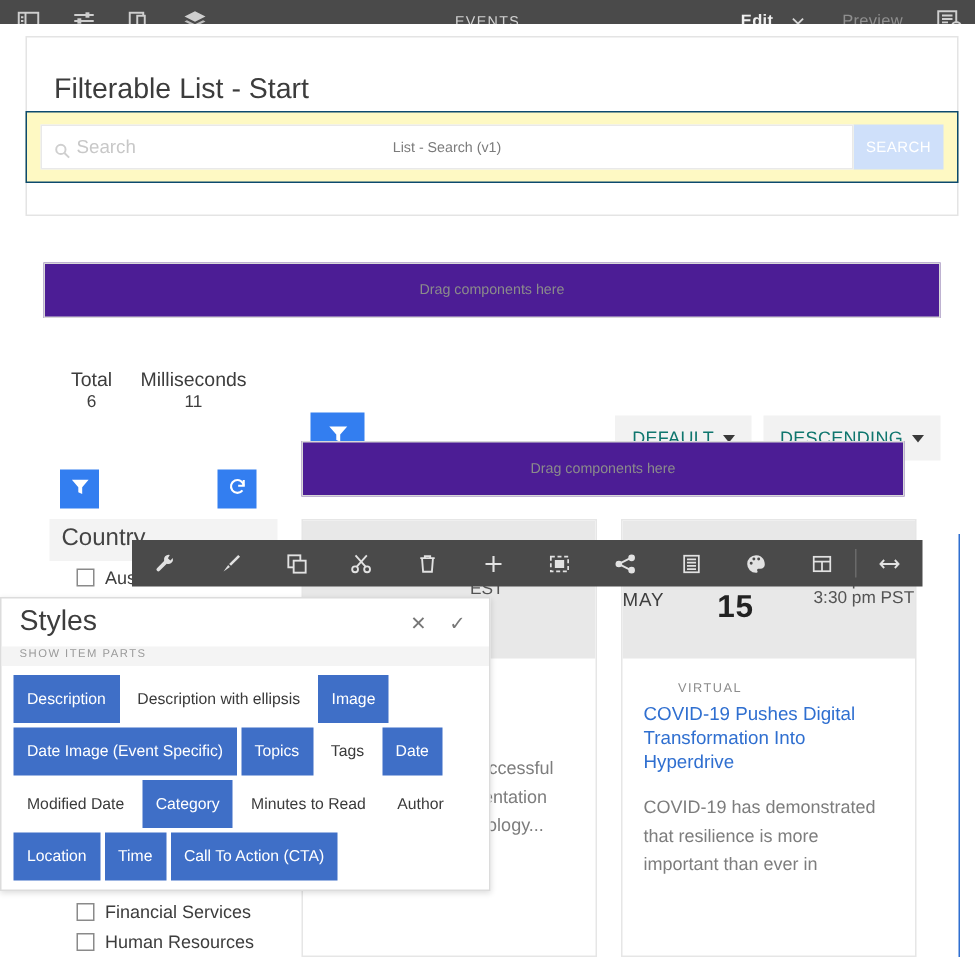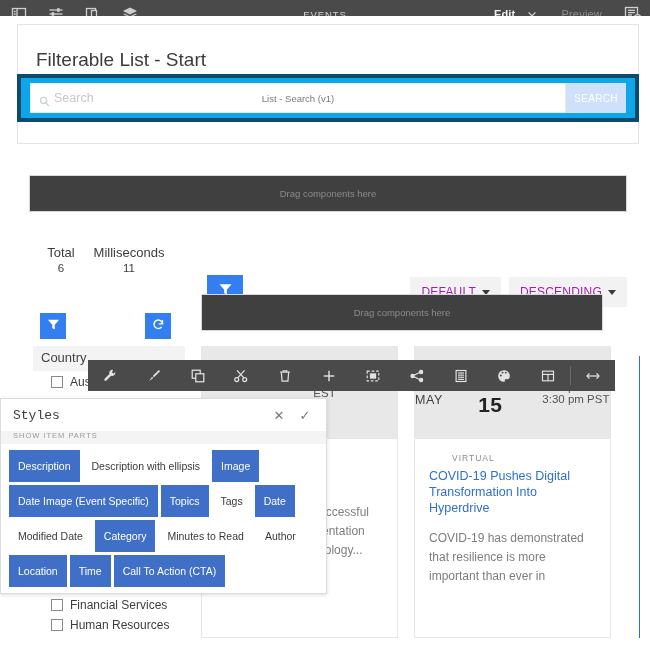--- a/index.html
+++ b/index.html
@@ -42,21 +42,21 @@
   
   .page-panel {
     position:absolute; left:17px; top:8px; width:622px; height:120px;
     background:#fff; border:1px solid #e4e4e4;
   }
   .page-title { font-size:19px; color:#3c3c3c; padding:24px 0 0 18px; font-weight:400; }
 
   
   .search-strip {
     position:absolute; left:17px; top:58px; width:622px; height:48px;
-    background:#0ea5e9; border:4px solid #0c4a6e;
+    background:#fef9c3; border:1px solid #0c4a6e;
     display:flex; align-items:center;
   }
   .search-box {
     position:relative;
     margin-left:9px; height:30px; flex:1;
     border:1px solid #e9e9e9; background:#fff;
     display:flex; align-items:center;
   }
   .search-icon { width:11px; height:11px; margin-left:8px; color:#cfcfcf; flex:none; }
   .search-placeholder { font-size:12.5px; color:#c8c8c8; margin-left:4px; }
@@ -67,21 +67,21 @@
   .search-btn {
     width:60px; height:30px; margin-right:9px;
     background:#cfe0fa; color:#ffffff;
     font-size:10px; letter-spacing:0.3px;
     display:flex; align-items:center; justify-content:center;
     border:none;
   }
 
   
   .dropzone {
-    border:1px solid #d8d8d8; background:#404040;
+    border:1px solid #d8d8d8; background:#4c1d95;
     display:flex; align-items:center; justify-content:center;
     font-size:9.5px; color:#8b8b8b;
   }
   .dropzone-top { position:absolute; left:29px; top:159px; width:598px; height:37px; }
   .dropzone-mid { position:absolute; left:201px; top:278px; width:402px; height:37px; }
 
   
   .stats { position:absolute; left:33px; top:230px; width:150px; }
   .stats-row { display:flex; }
   .stat-col { width:56px; text-align:center; }
@@ -95,32 +95,32 @@
     display:flex; align-items:center; justify-content:center;
     color:#fff;
   }
   .filter-sm-left { position:absolute; left:40px; top:297px; width:26px; height:26px; }
   .refresh-sm { position:absolute; left:145px; top:297px; width:26px; height:26px; }
   .filter-big { position:absolute; left:207px; top:259px; width:36px; height:32px; }
 
   .sort-btns { position:absolute; right:23px; top:261px; display:flex; gap:8px; }
   .sort-btn {
     background:#f2f2f2; border:none; height:30px; padding:0 11px;
-    font-size:12px; color:#a21caf; letter-spacing:0.2px;
+    font-size:12px; color:#0f766e; letter-spacing:0.2px;
     display:flex; align-items:center; gap:6px;
   }
   .sort-btn .tri { width:0;height:0;border-left:4px solid transparent;border-right:4px solid transparent;border-top:5px solid #3a3a3a; }
 
   
   .filter-col {
     position:absolute; left:33px; top:330px; width:152px; bottom:0;
     background:#fff;
   }
   .filter-group-head {
-    font-size:13px; color:#444; padding:4px 0 6px 8px;
+    font-size:16px; color:#444; padding:4px 0 6px 8px;
     background:#f3f3f3;
   }
   .filter-opt { display:flex; align-items:flex-start; gap:7px; padding:3px 0 0 18px; }
   .cbox { width:12px; height:12px; border:1px solid #8a8a8a; background:#fff; flex:none; margin-top:2px; }
   .filter-opt-label { font-size:12px; color:#3d3d3d; line-height:17px; }
 
   
   .cards { position:absolute; left:201px; top:330px; right:22px; bottom:0; display:flex; gap:16px; }
   .card {
     width:197px; background:#fff; border:1px solid #e6e6e6;
@@ -155,21 +155,21 @@
   .tool-sep { width:1px; height:19px; background:#6a6a6a; }
 
   
   .styles-panel {
     position:absolute; left:0px; top:382px; width:327px; height:196px;
     background:#fff; border:1px solid #dcdcdc;
     box-shadow:0 1px 4px rgba(0,0,0,0.14);
     overflow:hidden;
   }
   .sp-head { height:32px; display:flex; align-items:center; padding:0 8px 0 12px; }
-  .sp-title { font-size:13px; color:#3d3d3d; flex:1;font-family:Liberation Mono, monospace; }
+  .sp-title { font-size:19px; color:#3d3d3d; flex:1; }
   .sp-act { width:26px; height:26px; display:flex; align-items:center; justify-content:center; color:#777; font-size:13px; }
   .sp-sub {
     font-size:7.5px; letter-spacing:1px; color:#9a9a9a;
     background:#f4f4f4; height:13px; padding-left:12px; line-height:9px;
     overflow:hidden;
   }
   .chips { padding:6px 8px 0 8px; display:flex; flex-wrap:wrap; align-items:flex-end; }
   .chip {
     height:32px; padding:0 9px; margin:0 3px 3px 0;
     display:flex; align-items:center;

